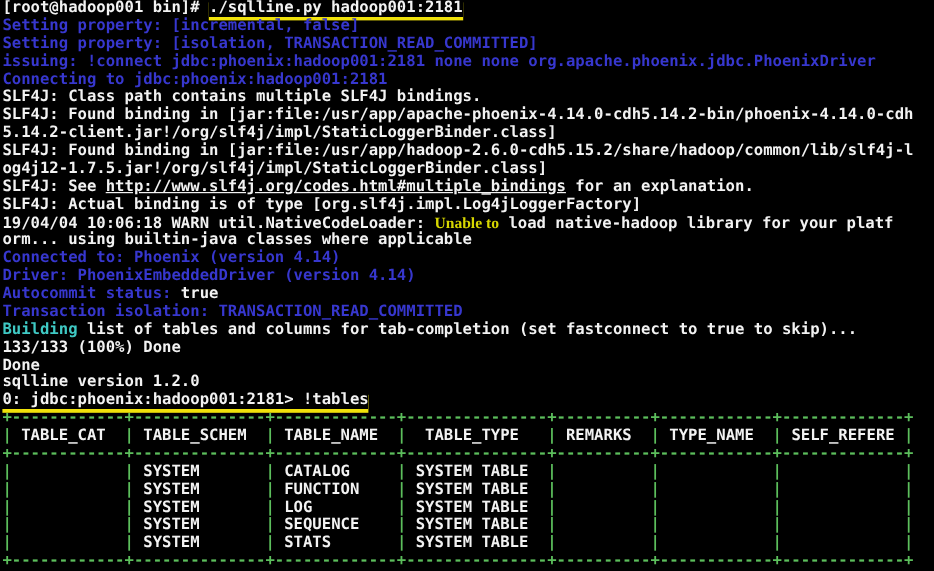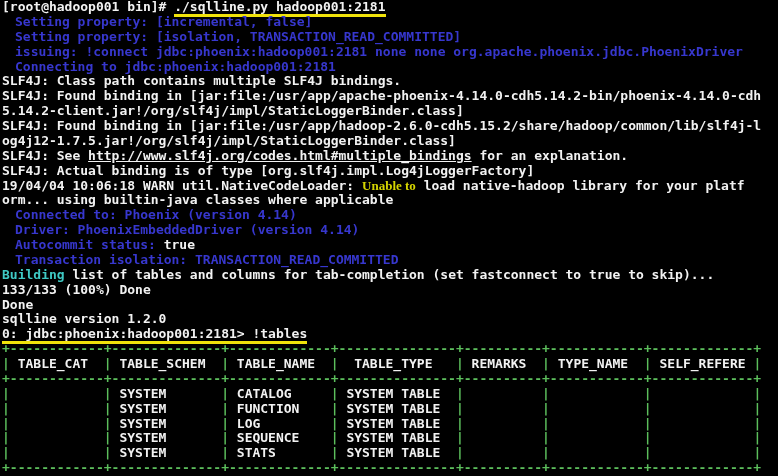--- a/index.html
+++ b/index.html
@@ -19,21 +19,21 @@
     font-family: "DejaVu Sans Mono", "Liberation Mono", monospace;
     font-weight: bold;
     font-size: 13px;
     line-height: 14.875px;
     white-space: pre;
     padding-left: 2px;
     color: var(--white, #f2f2f2);
   }
   .t-line { height: 14.875px; }
   .c-white  { color: var(--white);  }
-  .c-blue   { color: var(--blue); margin-left: 13px;   }
+  .c-blue   { color: var(--blue);   }
   .c-cyan   { color: var(--cyan); text-align: center;   }
   .c-yellow { color: var(--yellow); font-family: Liberation Serif, serif; }
   .c-green  { color: var(--green);  }
   
   .u-note { box-shadow: 0 3px 0 0 var(--note); }
   
   .u-link { text-decoration: underline; margin-top: 40px; }
 </style>
 </head>
 <body>

